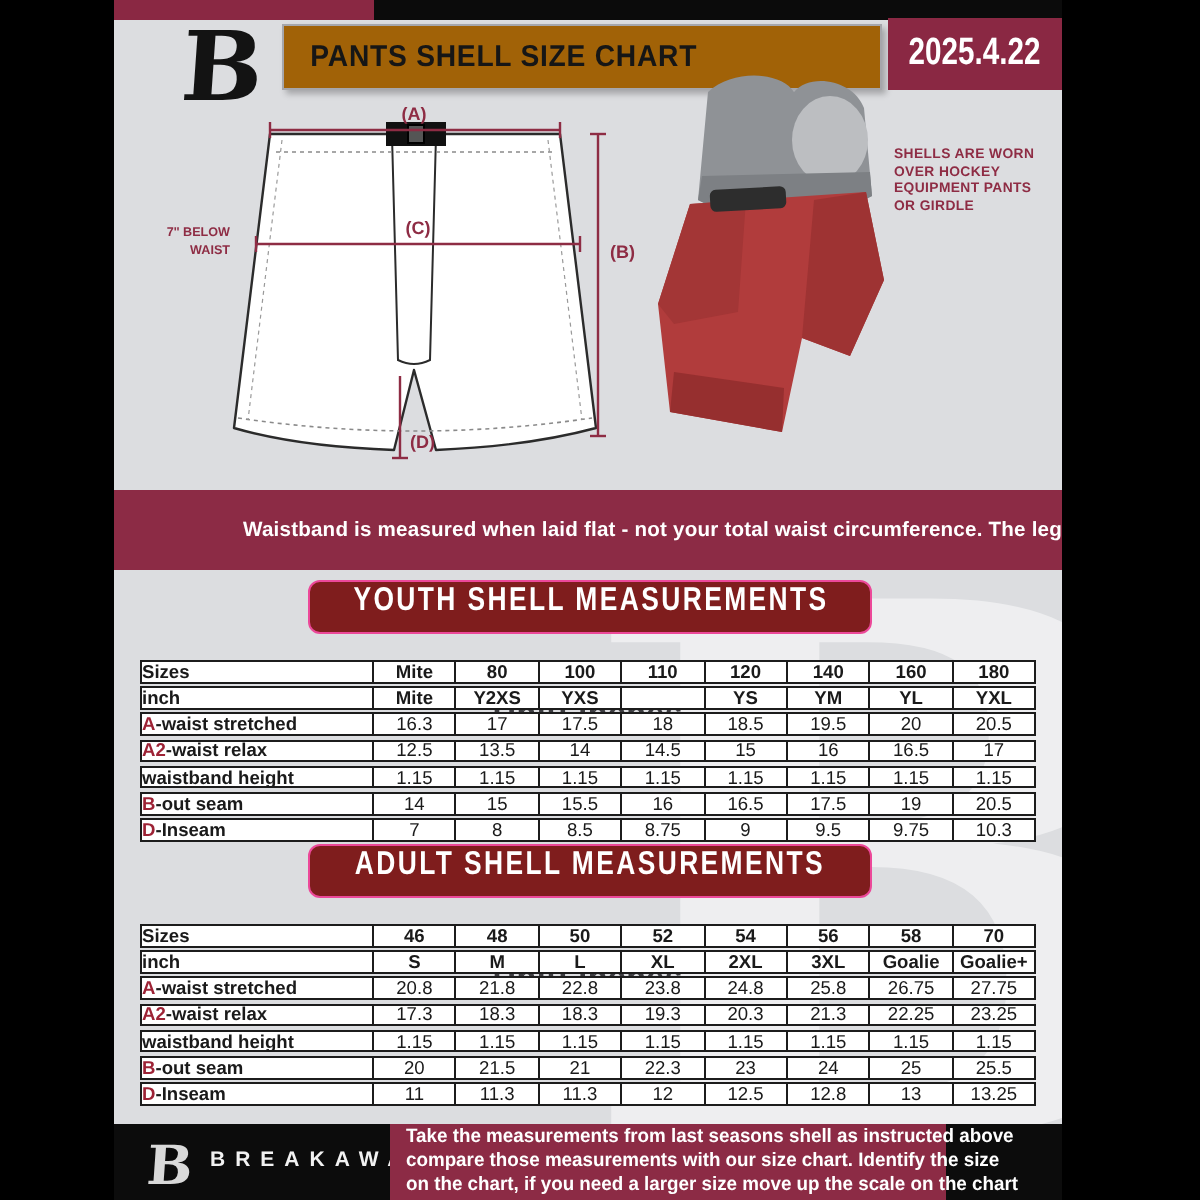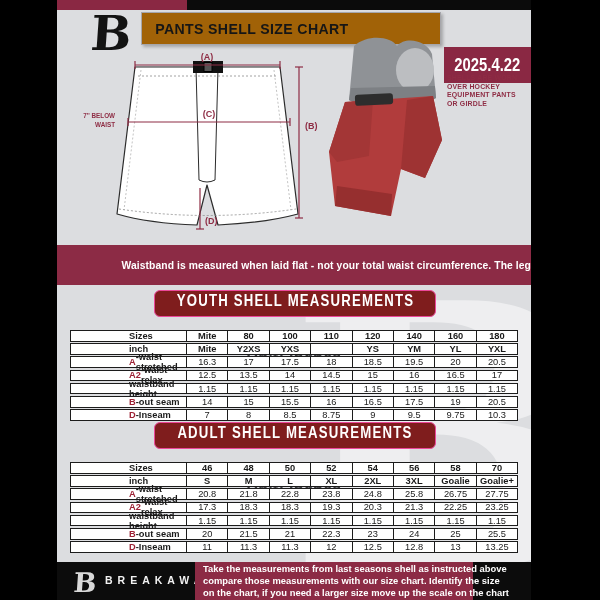--- a/index.html
+++ b/index.html
@@ -13,21 +13,21 @@
              color:rgba(255,255,255,.5);line-height:1;font-family:"DejaVu Serif",serif;}
 
   
   #topstrip-maroon{left:0;top:0;width:130px;height:10px;background:#8a2843;}
   #topstrip-black{left:130px;top:0;width:344px;height:10px;background:#0b0b0b;}
   #logo{left:30px;top:8px;width:52px;height:50px;}
   #title-box{left:84px;top:12px;width:298px;height:31px;background:#a16207;border:1px solid #a6a6ab;
              box-shadow:2px 2px 3px rgba(0,0,0,.25);display:flex;align-items:center;}
   #title-box span{font-size:15px;font-weight:bold;color:#161616;letter-spacing:.4px;padding-left:14px;
                   display:inline-block;transform:scaleX(.94);transform-origin:left;white-space:nowrap;}
-  #date-box{left:387px;top:9px;width:87px;height:36px;background:#8a2843;display:flex;align-items:center;justify-content:center;margin-top:38px;}
+  #date-box{left:387px;top:9px;width:87px;height:36px;background:#8a2843;display:flex;align-items:center;justify-content:center;}
   #date-box span{color:#fff;font-weight:bold;font-size:19px;display:inline-block;transform:scaleX(.78);letter-spacing:0px;}
 
   
   #diagram-svg{left:0;top:52px;}
   #photo-svg{left:272px;top:36px;}
   #photo-caption{left:390px;top:74px;width:84px;color:#8e2c44;font-size:6.9px;font-weight:bold;line-height:8.6px;letter-spacing:.2px;}
 
   
   #notice{left:0;top:245px;width:474px;height:40px;background:#8c2b45;color:#fff;
           display:flex;flex-direction:column;justify-content:center;text-align:right;}
@@ -43,21 +43,21 @@
   #youth-unit{left:0;top:317px;}
   #adult-unit{left:0;top:449px;}
 
   
   .shell-table{left:13px;width:456px;}
   #youth-table{top:330px;}
   #adult-table{top:462px;}
   .t-row{display:flex;height:11.6px;margin-bottom:1.6px;}
   .t-cell,.t-label{background:#fff;border:1px solid #1c1c1c;box-sizing:border-box;
                    display:flex;align-items:center;font-size:9.3px;color:#1a1a1a;}
-  .t-label{width:117px;padding-left:58px;font-weight:bold;}
+  .t-label{width:117px;font-weight:bold;}
   .t-cell{width:42.4px;justify-content:center;margin-left:-1px;}
   .t-row.hdr .t-cell{font-weight:bold;}
   .t-prefix{color:#9d2235;}
 
   
   #footer{left:0;top:562px;width:474px;height:38px;background:#0c0c0c;}
   #footer-logo{left:14px;top:568px;width:30px;height:28px;}
   #footer-brand{left:48px;top:574px;color:#f2f2f2;font-size:10.5px;font-weight:bold;letter-spacing:5px;}
   #footer-note{left:138px;top:562px;width:278px;height:38px;background:#8c2b45;color:#fff;
                display:flex;flex-direction:column;justify-content:center;padding:0 8px;box-sizing:border-box;}

